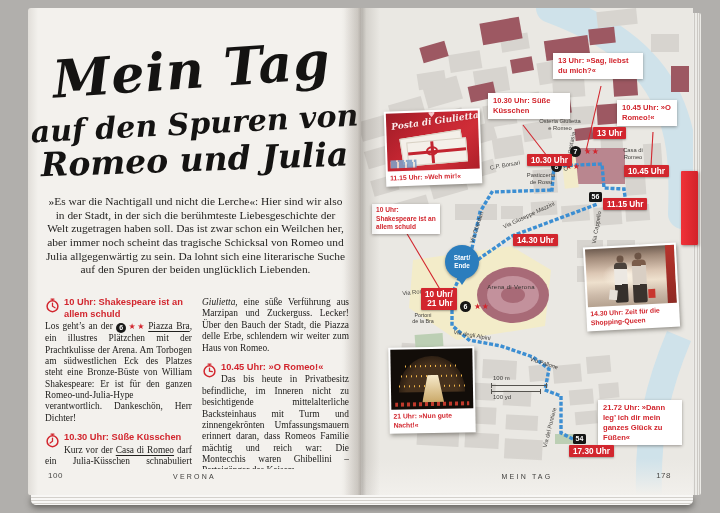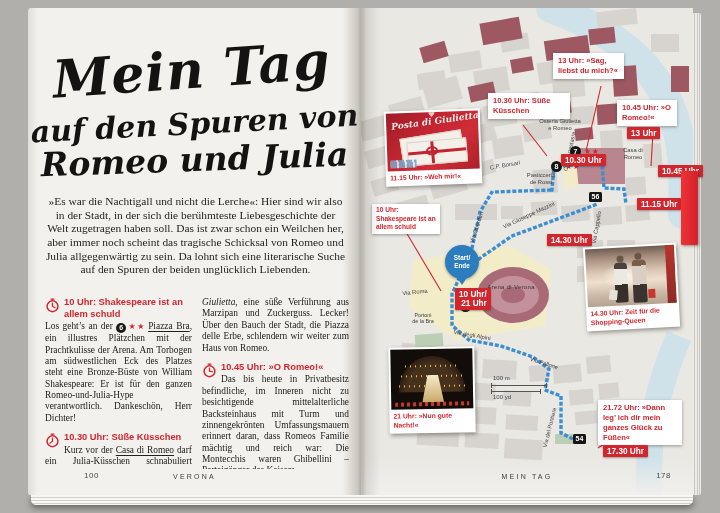--- a/index.html
+++ b/index.html
@@ -49,34 +49,34 @@
   .clock { float:left; width:15px; height:15px; margin:1px 4px 1px 0; }
   .shead { font:bold 9.3px/1.25 "Liberation Sans",sans-serif; color:#d2262e; margin-bottom:1px; }
   .sbody { font:9.4px/1.21 "Liberation Serif",serif; color:#22211f; text-align:justify; }
   .section { margin-bottom:8px; }
   .lede { margin-bottom:8px; }
   .poi-inline { display:inline-block; width:10px; height:10px; border-radius:50%; background:#1a1a19; color:#fff;
     font:bold 7px/10px "Liberation Sans",sans-serif; text-align:center; vertical-align:-1px; }
   .stars-inline { color:#d2262e; font-family:"DejaVu Sans",sans-serif; font-size:8px; letter-spacing:.5px; margin:0 2px 0 1px; }
   .plink { text-decoration:underline; text-underline-offset:1.5px; }
   .pgnum { position:absolute; bottom:15px; font:8px/1 "Liberation Sans",sans-serif; color:#4b4a48; letter-spacing:.5px; z-index:5; }
-  .pgnum-left { left:20px;margin-left:36px; } .pgnum-right { right:22px; }
+  .pgnum-left { left:20px; } .pgnum-right { right:22px; }
   .runtitle { position:absolute; bottom:15px; left:0; right:0; text-align:center;
     font:7px/1 "Liberation Sans",sans-serif; color:#3d3c3a; letter-spacing:2.2px; z-index:5; }
 
   
   .map-svg { position:absolute; inset:0; z-index:0; }
   .st { position:absolute; font:5.8px/1.2 "Liberation Sans",sans-serif; color:#413f3c; white-space:pre-line;
     text-align:center; z-index:1; }
   .callout { position:absolute; background:#fff; padding:3px 5px; font:bold 7.6px/1.3 "Liberation Sans",sans-serif;
     color:#d2262e; box-shadow:0 1px 3px rgba(50,45,40,.45); z-index:3; }
   .callout-small { font-size:6.6px; padding:2px 4px; }
   .badge { position:absolute; background:#d2262e; color:#fff; padding:2px 4px 1px;
     font:bold 8.2px/1.15 "Liberation Sans",sans-serif; box-shadow:0 1px 2px rgba(50,45,40,.4);
-    z-index:3; white-space:nowrap; border-radius:1px;margin-left:34px; }
+    z-index:3; white-space:nowrap; border-radius:1px; }
   .badge-2line { text-align:center; }
   .pin { position:absolute; left:84px; top:237px; width:34px; height:34px; border-radius:50%; background:#2b7dbd;
     color:#fff; font:bold 6.4px/1.2 "Liberation Sans",sans-serif; display:flex; flex-direction:column;
     align-items:center; justify-content:center; z-index:2; box-shadow:0 1px 3px rgba(0,0,0,.35); }
   .pin::after { content:''; position:absolute; top:31px; left:11px; border:6px solid transparent; border-top:9px solid #2b7dbd; }
   .mcircle { position:absolute; width:11px; height:11px; border-radius:50%; background:#161615; color:#fff;
     font:bold 7px/11px "Liberation Sans",sans-serif; text-align:center; z-index:2; }
   .mbox { position:absolute; width:13px; height:10px; border-radius:1.5px; background:#161615; color:#fff;
     font:bold 7px/10px "Liberation Sans",sans-serif; text-align:center; z-index:2; }
   .mstars { position:absolute; color:#d2262e; font:8px/1 "DejaVu Sans",sans-serif; letter-spacing:.5px; z-index:2; }
@@ -376,21 +376,21 @@
         <div class="arch"></div>
         <div class="lightrow lr1"></div>
         <div class="lightrow lr2"></div>
         <div class="lightrow lr3"></div>
         <div class="stage"></div>
         <div class="flags"></div>
       </div>
       <div class="pcap">21 Uhr: »Nun gute Nacht!«</div>
     </div>
 
-    <div class="callout" style="left:192px;top:45px;width:71px;">13 Uhr: »Sag, liebst du mich?«</div>
+    <div class="callout" style="left:192px;top:45px;width:90px;">13 Uhr: »Sag, liebst du mich?«</div>
     <div class="callout" style="left:127px;top:85px;width:82px;">10.30 Uhr: Süße Küsschen</div>
     <div class="callout" style="left:256px;top:92px;width:60px;">10.45 Uhr: »O Romeo!«</div>
     <div class="callout callout-small" style="left:11px;top:196px;width:68px;">10 Uhr: Shakespeare ist an allem schuld</div>
     <div class="callout" style="left:237px;top:392px;width:84px;">21.72 Uhr: »Dann leg’ ich dir mein ganzes Glück zu Füßen«</div>
 
     <div class="badge" style="left:232px;top:119px;">13 Uhr</div>
     <div class="badge" style="left:166px;top:146px;">10.30 Uhr</div>
     <div class="badge" style="left:263px;top:157px;">10.45 Uhr</div>
     <div class="badge" style="left:242px;top:190px;">11.15 Uhr</div>
     <div class="badge" style="left:152px;top:226px;">14.30 Uhr</div>

